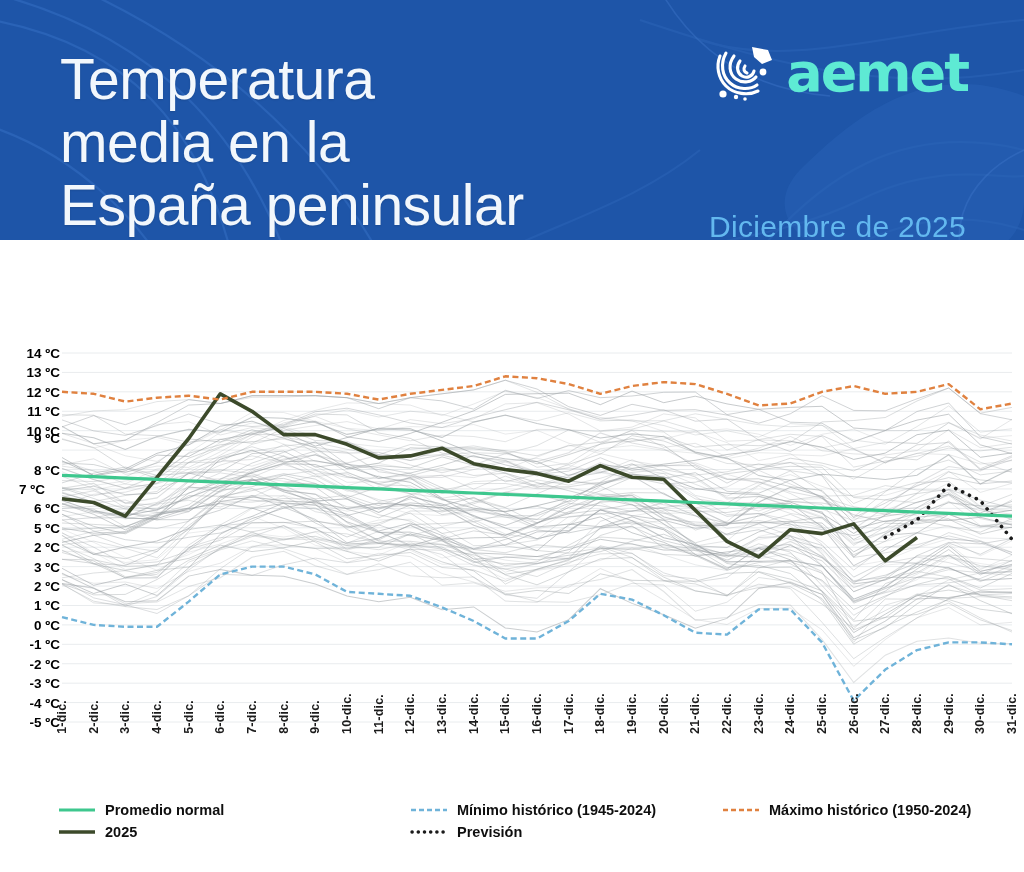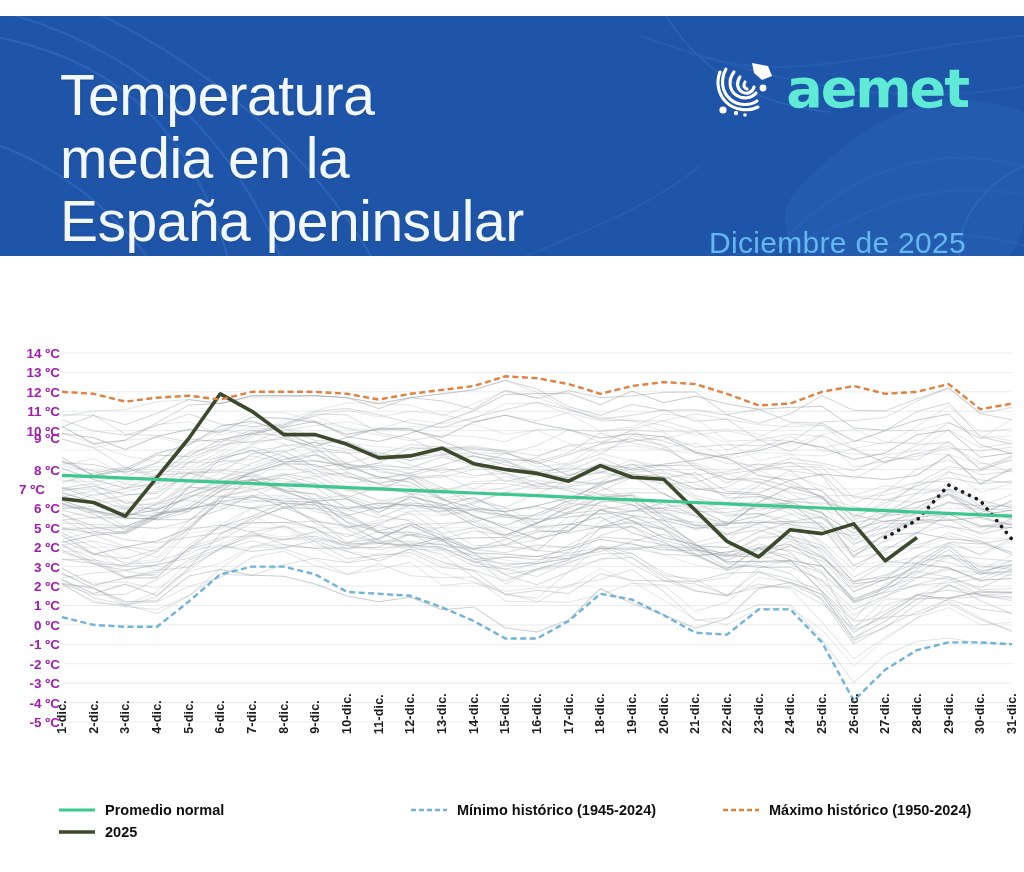--- a/index.html
+++ b/index.html
@@ -7,21 +7,21 @@
   html, body { width:1024px; height:872px; }
   body {
     font-family: "Liberation Sans", "DejaVu Sans", sans-serif;
     background:#ffffff;
     overflow:hidden;
   }
   #page { position:relative; width:1024px; height:872px; background:#fff; }
 
   
   .header {
-    position:absolute; left:0; top:16px; width:1024px; height:240px;
+    position:absolute; left:0; top:0; width:1024px; height:240px;
     background:#1e55a8;
     overflow:hidden;
   }
   .header-bg { position:absolute; inset:0; }
   .header-title {
     position:absolute; left:60px; top:48px;
     color:#f2f7fc;
     font-size:57px; line-height:63px;
     font-weight:400;
     letter-spacing:-0.5px;
@@ -54,21 +54,21 @@
   .chart-title {
     position:absolute; left:0; top:10px; width:1024px;
     text-align:center;
     font-size:14.5px; font-weight:700; color:#4f5355;
     letter-spacing:.1px;
   }
   .plot-svg { position:absolute; left:0; top:0; width:1024px; height:576px; }
 
   .ytick {
     position:absolute; right:0; width:56px; text-align:right;
-    font-size:13.5px; font-weight:700; color:#a21caf;
+    font-size:13.5px; font-weight:700; color:#000000;
     transform:translateY(-50%);
   }
   #yaxis { position:absolute; left:0; top:0; width:60px; height:576px; }
 
   #xaxis { position:absolute; left:0; top:0; width:1024px; height:576px; }
   .xtick {
     position:absolute; bottom:0;
     font-size:12.5px; font-weight:700; color:#1b1b1b;
     writing-mode:vertical-rl;
     transform:rotate(180deg);
@@ -345,18 +345,24 @@
         <span class="legend-label">Máximo histórico (1950-2024)</span>
       </div>
 
       <div class="legend-item">
         <svg class="legend-swatch" viewBox="0 0 38 12">
           <line x1="1" y1="6" x2="37" y2="6" stroke="#3c4a2b" stroke-width="3.6"></line>
         </svg>
         <span class="legend-label">2025</span>
       </div>
 
+      <div class="legend-item">
+        <svg class="legend-swatch" viewBox="0 0 38 12">
+          <line x1="2" y1="6" x2="36" y2="6" stroke="#1b1b1b" stroke-width="3.4" stroke-linecap="round" stroke-dasharray="0.2 6"></line>
+        </svg>
+        <span class="legend-label">Previsión</span>
+      </div>
 
       <div></div>
     </div>
 
   </div>
 </div>
 
 </body></html>

